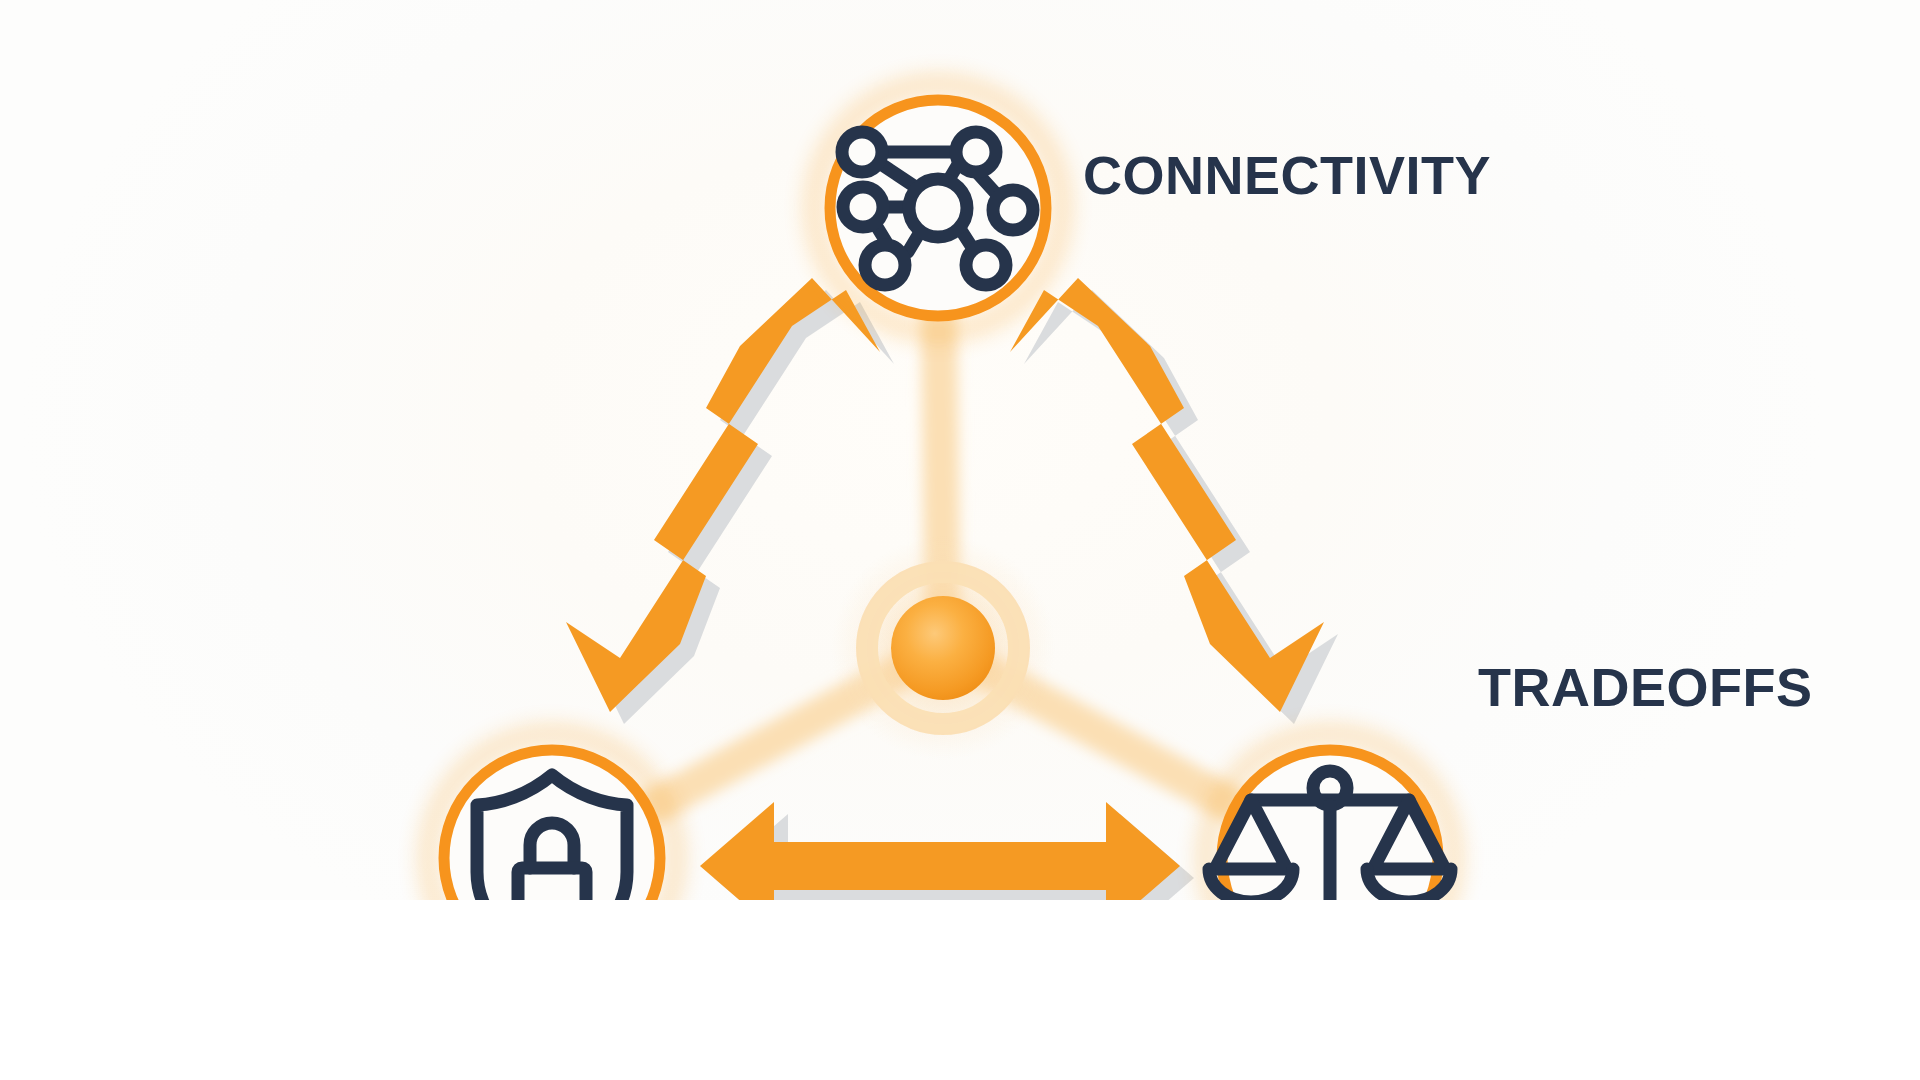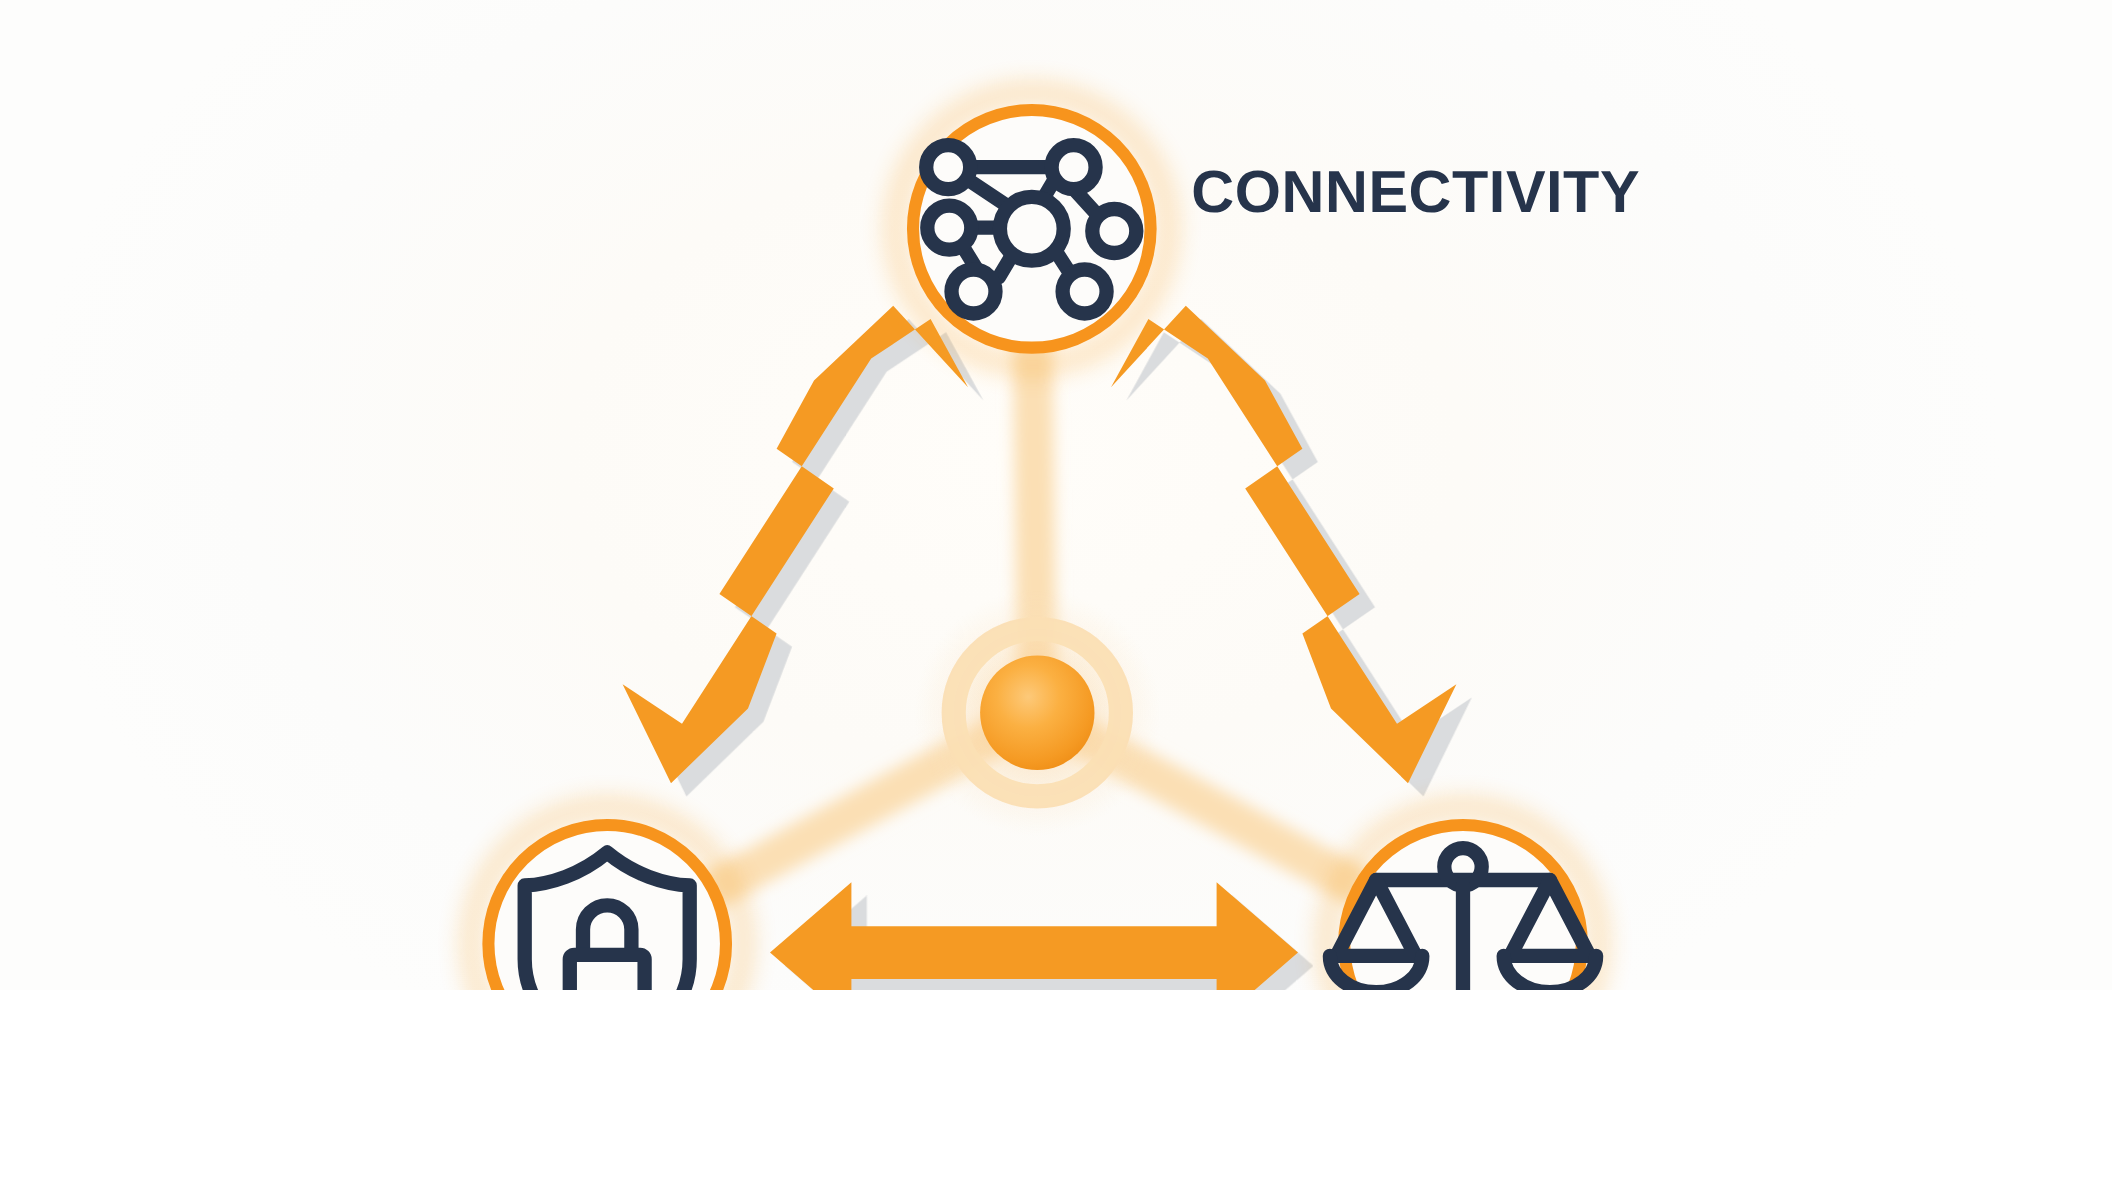--- a/index.html
+++ b/index.html
@@ -255,14 +255,15 @@
 
         <path d="M 1409,800 L 1373,869 L 1445,869 Z"></path>
         <path d="M 1367,869 a 42,33 0 0 0 84,0"></path>
       </g>
     </g>
   </svg>
 
   <div class="node-label" id="label-connectivity">CONNECTIVITY</div>
 
 
+  <div class="node-label" id="label-tradeoffs">TRADEOFFS</div>
 
 </div>
 
 </body></html>

